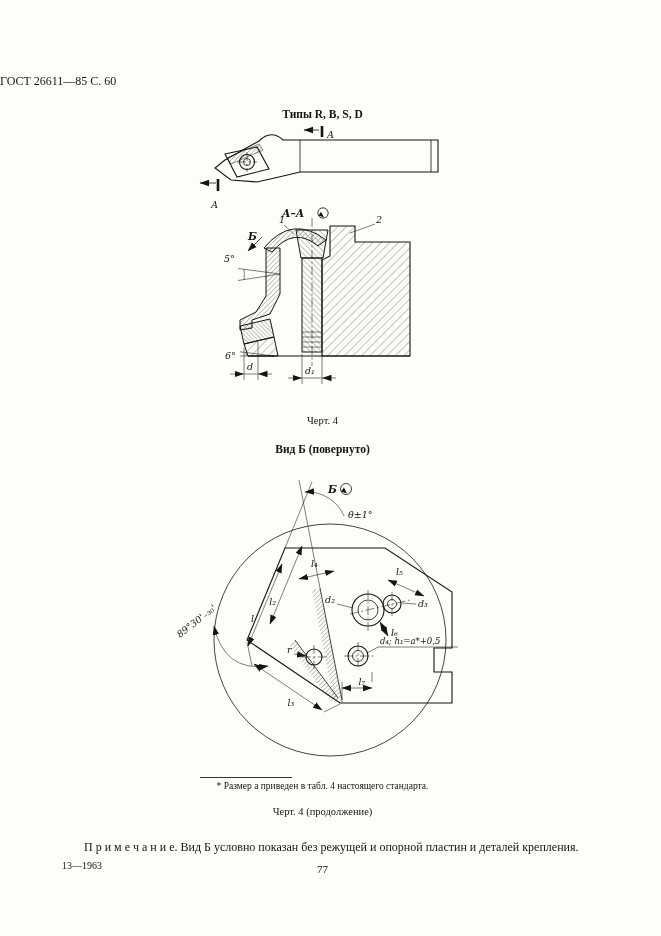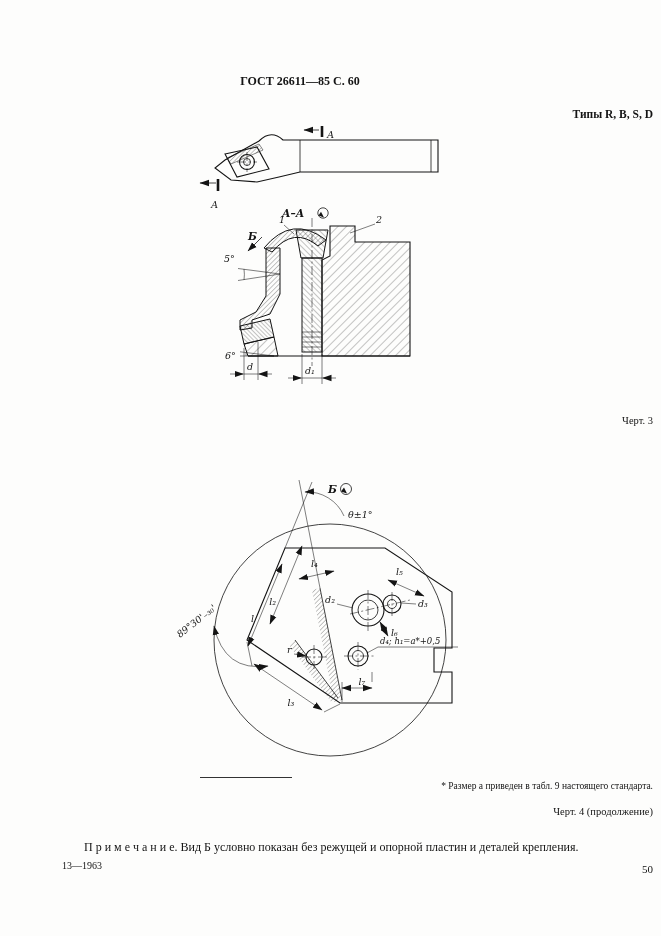--- a/index.html
+++ b/index.html
@@ -1,20 +1,20 @@
 <!DOCTYPE html>
 <html><head>
 <meta charset="utf-8">
 <style>
   *{box-sizing:border-box}
   html,body{margin:0;padding:0;background:#ffffff}
   .page{position:relative;width:661px;height:936px;background:#fdfdfc;font-family:"Liberation Serif",serif;color:#141414;overflow:hidden}
   .abs{position:absolute}
-  .h-center{left:0;right:8px;text-align:right}
-  .header{top:74px;left:0;right:61px;text-align:center;font-weight:bold;font-size:12px}
+  .h-center{left:0;right:16px;text-align:center}
+  .header{top:74px;left:0;right:61px;text-align:left;font-weight:normal;font-size:12px}
   .types{top:108px;font-weight:bold;font-size:11.5px}
   .viewb-h{top:443px;font-weight:bold;font-size:11.5px}
   .parts{top:389px;font-size:9px;letter-spacing:.4px}
   .figcap1{top:415px;font-size:10.5px}
   .figcap2{top:806px;font-size:10.5px}
   .footrule{top:777px;left:200px;width:92px;height:1px;background:#333}
   .footnote{top:781px;font-size:9.5px}
   .note{top:840px;left:84px;font-size:12px}
   .edition{top:860px;left:62px;font-size:10px}
   .pagenum{top:863px;font-size:11px}
@@ -151,21 +151,22 @@
     <g>
       <line class="thin" x1="80" y1="148" x2="80" y2="178"></line>
       <line class="thin" x1="100" y1="148" x2="100" y2="178"></line>
       <line class="thin" x1="66" y1="172" x2="79.5" y2="172" marker-end="url(#aS)"></line>
       <line class="thin" x1="114" y1="172" x2="100.5" y2="172" marker-end="url(#aS)"></line>
       <line class="thin" x1="80" y1="172" x2="100" y2="172"></line>
       <text x="83" y="168">d₁</text>
     </g>
   </svg>
 
-  <div class="abs h-center figcap1">Черт. 3</div>
+  <div class="abs h-center figcap1">Черт. 4</div>
+  <div class="abs h-center viewb-h">Вид Б (повернуто)</div>
 
   <svg style="left:166px;top:476px;width:302px;height:296px" viewBox="0 0 302 296">
     <defs>
       <pattern id="pV45" patternUnits="userSpaceOnUse" width="3.2" height="3.2" patternTransform="rotate(45)">
         <line x1="0" y1="0" x2="0" y2="3.2" stroke="#141414" stroke-width="0.5"></line>
       </pattern>
       <marker id="aV" markerWidth="10" markerHeight="8" refX="9" refY="4" orient="auto-start-reverse" markerUnits="userSpaceOnUse">
         <path d="M0,0.8 L9.5,4 L0,7.2 Z" fill="#141414"></path>
       </marker>
     </defs>
@@ -259,19 +260,19 @@
     </g>
     <g>
       <line class="thin" x1="176" y1="226" x2="176" y2="206"></line>
       <line class="thin" x1="206" y1="206" x2="206" y2="196"></line>
       <line class="thin" x1="176" y1="212" x2="206" y2="212" marker-start="url(#aV)" marker-end="url(#aV)"></line>
       <text x="196" y="209" text-anchor="middle">l₇</text>
     </g>
   </svg>
 
   <div class="abs footrule"></div>
-  <div class="abs h-center footnote">* Размер а приведен в табл. 9 настоящего стандарта.</div>
+  <div class="abs h-center footnote">* Размер а приведен в табл. 4 настоящего стандарта.</div>
   <div class="abs h-center figcap2">Черт. 4 (продолжение)</div>
   <div class="abs note">П р и м е ч а н и е. Вид Б условно показан без режущей и опорной пластин и деталей крепления.</div>
   <div class="abs edition">13—1963</div>
-  <div class="abs h-center pagenum">50</div>
+  <div class="abs h-center pagenum">77</div>
 
 </div>
 
 </body></html>

